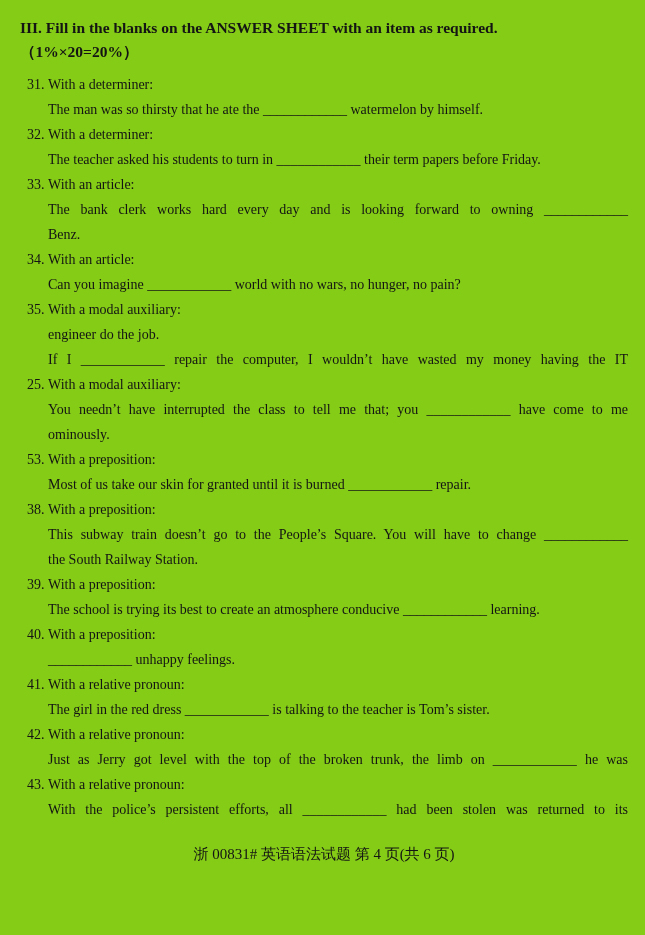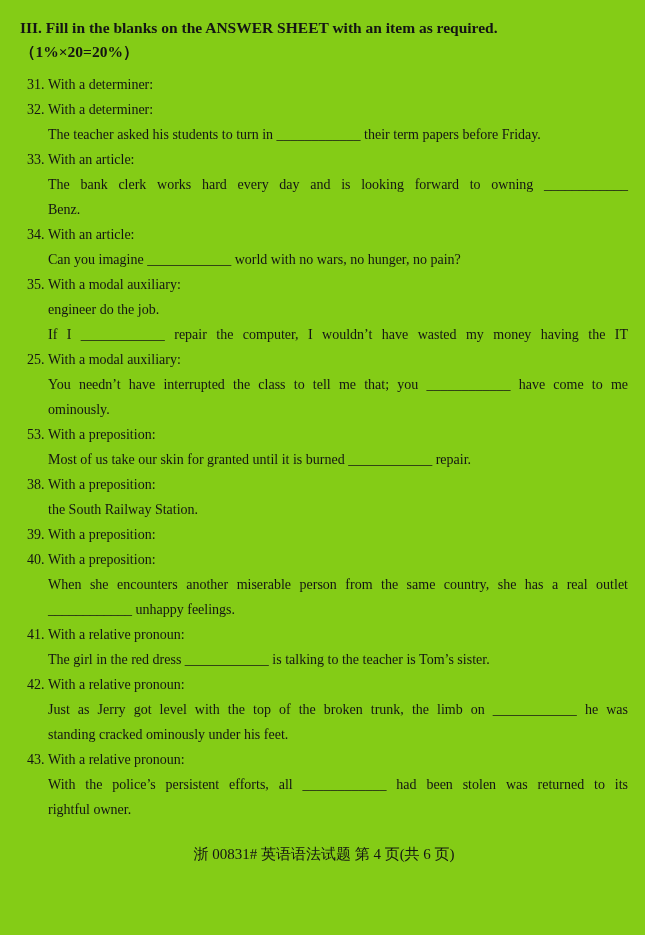--- a/index.html
+++ b/index.html
@@ -59,20 +59,21 @@
 <body>
 
 <div class="page">
 
   <div class="header">III. Fill in the blanks on the ANSWER SHEET with an item as required.　（1%×20=20%）</div>
 
   <div class="item">
     <div class="num">31.</div>
     <div class="body">
       <div class="qlabel">With a determiner:</div>
+      <div class="qline">The man was so thirsty that he ate the ____________ watermelon by himself.</div>
     </div>
   </div>
 
   <div class="item">
     <div class="num">32.</div>
     <div class="body">
       <div class="qlabel">With a determiner:</div>
       <div class="qline">The teacher asked his students to turn in ____________ their term papers before Friday.</div>
     </div>
   </div>
@@ -117,61 +118,60 @@
     <div class="body">
       <div class="qlabel">With a preposition:</div>
       <div class="qline">Most of us take our skin for granted until it is burned ____________ repair.</div>
     </div>
   </div>
 
   <div class="item">
     <div class="num">38.</div>
     <div class="body">
       <div class="qlabel">With a preposition:</div>
+      <div class="qline j">This subway train doesn’t go to the People’s Square. You will have to change ____________</div>
       <div class="qline">the South Railway Station.</div>
     </div>
   </div>
 
   <div class="item">
     <div class="num">39.</div>
     <div class="body">
       <div class="qlabel">With a preposition:</div>
+      <div class="qline">The school is trying its best to create an atmosphere conducive ____________ learning.</div>
     </div>
   </div>
 
   <div class="item">
     <div class="num">40.</div>
     <div class="body">
       <div class="qlabel">With a preposition:</div>
-      <div class="qline j">When she encounters another miserable person from the same country, she has a real outlet</div>
       <div class="qline">____________ unhappy feelings.</div>
     </div>
   </div>
 
   <div class="item">
     <div class="num">41.</div>
     <div class="body">
       <div class="qlabel">With a relative pronoun:</div>
       <div class="qline">The girl in the red dress ____________ is talking to the teacher is Tom’s sister.</div>
     </div>
   </div>
 
   <div class="item">
     <div class="num">42.</div>
     <div class="body">
       <div class="qlabel">With a relative pronoun:</div>
       <div class="qline j">Just as Jerry got level with the top of the broken trunk, the limb on ____________ he was</div>
-      <div class="qline">standing cracked ominously under his feet.</div>
     </div>
   </div>
 
   <div class="item">
     <div class="num">43.</div>
     <div class="body">
       <div class="qlabel">With a relative pronoun:</div>
       <div class="qline j">With the police’s persistent efforts, all ____________ had been stolen was returned to its</div>
-      <div class="qline">rightful owner.</div>
     </div>
   </div>
 
   <div class="footer">浙 00831# 英语语法试题 第 4 页(共 6 页)</div>
 
 </div>
 
 </body></html>

